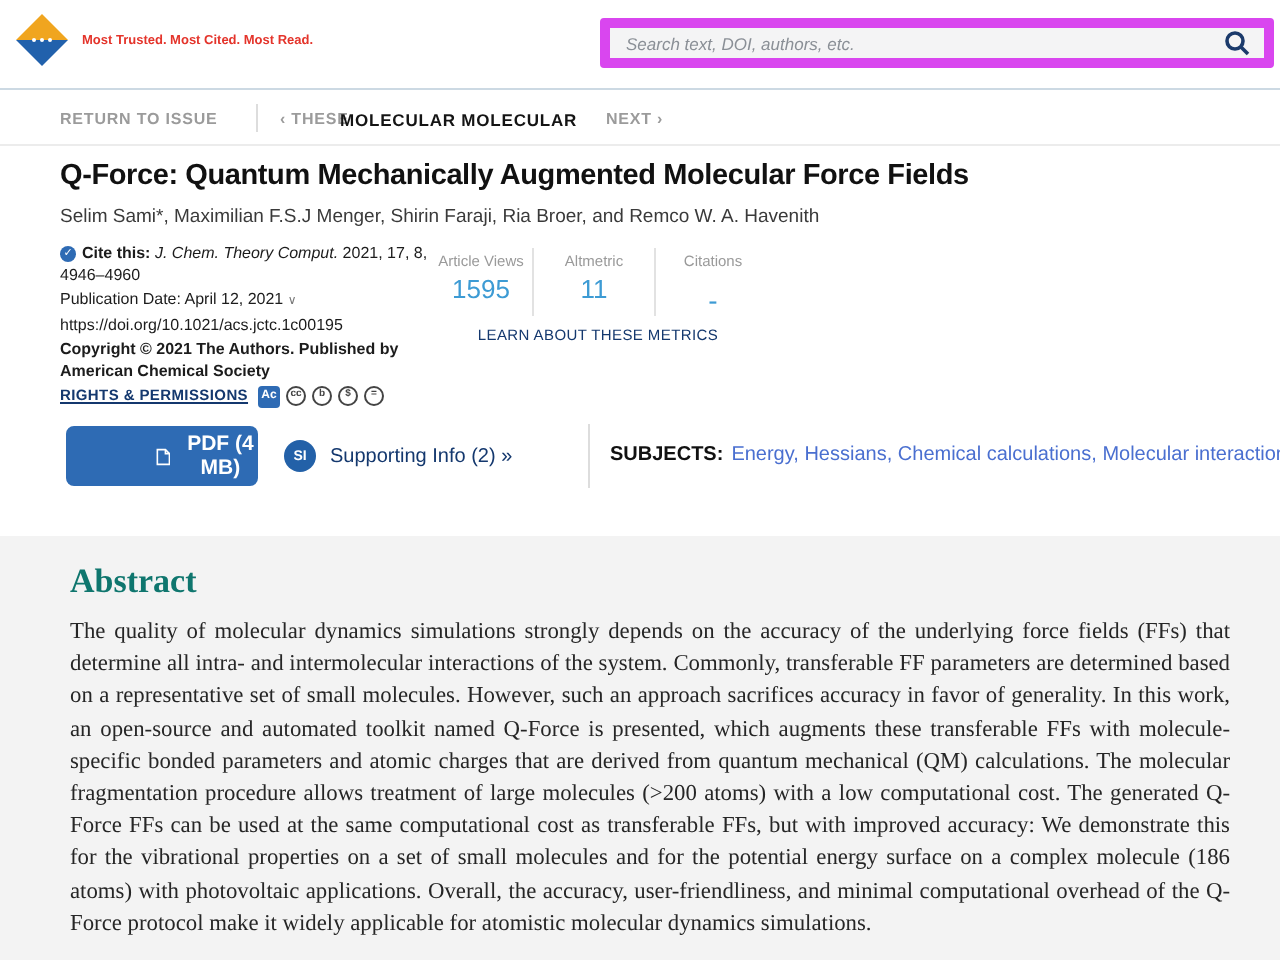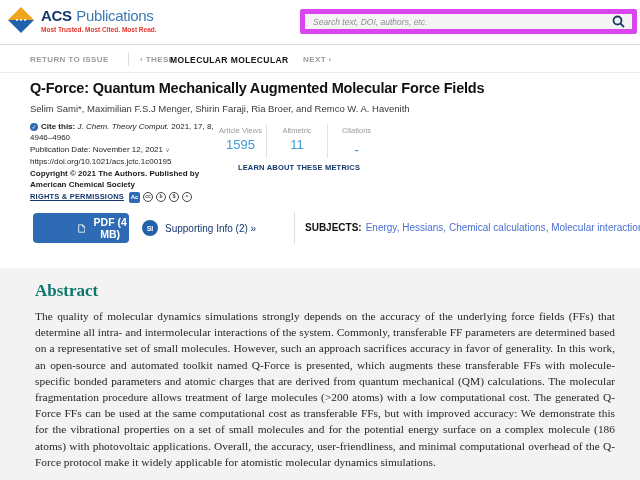--- a/index.html
+++ b/index.html
@@ -65,21 +65,21 @@
   
   .metrics { position:absolute; left:215px; top:124px; width:172px; }
   .metrics-cols { display:flex; }
   .metric-col { text-align:center; padding-top:2px; }
   .metric-col.c1 { width:51px; }
   .metric-col.c2 { width:61px; border-left:1px solid #e2e2e2; }
   .metric-col.c3 { width:58px; border-left:1px solid #e2e2e2; }
   .metric-label { font-size:7.5px; color:#9a9a9a; }
   .metric-value { font-size:13px; color:#3d9bd4; margin-top:2px; }
   .metric-value.dash { font-size:14px; padding-top:5px; }
-  .metrics-learn { margin-top:5px; font-size:7.5px; font-weight:bold; color:#14386e;
+  .metrics-learn { margin-top:5px; font-size:7.5px; font-weight:normal; color:#14386e;
     letter-spacing:0.2px; cursor:pointer; text-align:center; width:168px; }
 
   
   .pdf-btn { position:absolute; left:33px; top:213px; width:96px; height:30px;
     background:#2e6bb4; border:none; border-radius:4px; color:#fff; font-weight:bold;
     font-size:10.5px; display:flex; align-items:center; justify-content:center; gap:6px;
     cursor:pointer; font-family:"Liberation Sans", sans-serif;padding-left:45px; }
   .si-row { position:absolute; left:142px; top:220px; display:flex; align-items:center; cursor:pointer; }
   .si-circle { width:16px; height:16px; border-radius:50%; background:#2361a8; color:#fff;
     font-size:7px; font-weight:bold; display:flex; align-items:center; justify-content:center;
@@ -109,24 +109,20 @@
   <div class="header">
     <div class="logo-wrap">
       <svg class="logo-diamond" viewBox="0 0 26 26">
         <polygon points="13,0 26,13 0,13" fill="#f0a51f"></polygon>
         <polygon points="0,13 26,13 13,26" fill="#2161ac"></polygon>
         <circle cx="9" cy="13" r="1" fill="#fff"></circle>
           <circle cx="13" cy="13" r="1" fill="#fff"></circle>
           <circle cx="17" cy="13" r="1" fill="#fff"></circle>
       </svg>
       <div>
-        <div>
-          <span class="logo-text-acs">ACS</span>
-          <span class="logo-text-pub">Publications</span>
-        </div>
         <div class="logo-tagline">Most Trusted. Most Cited. Most Read.</div>
       </div>
     </div>
     <div class="search-bar">
       <input type="text" placeholder="Search text, DOI, authors, etc." style="">
       <button class="search-btn">
         <svg width="13" height="13" viewBox="0 0 13 13">
           <circle cx="5.5" cy="5.5" r="4" fill="none" stroke="#1b3a6b" stroke-width="1.8"></circle>
           <line x1="8.6" y1="8.6" x2="12" y2="12" stroke="#1b3a6b" stroke-width="1.8"></line>
         </svg>
@@ -146,21 +142,21 @@
   <div class="article-authors">Selim Sami*, Maximilian F.S.J Menger, Shirin Faraji, Ria Broer, and Remco W. A. Havenith</div>
 
   <div class="cite-block">
     <div>
       <span class="cite-icon">✓</span><span class="cite-label">Cite this:</span>
       <span class="cite-journal">J. Chem. Theory Comput.</span>
       <span>2021, 17, 8, 4946–4960</span>
     </div>
     <div>
       <span>Publication Date:</span>
-      <span>November 12, 2021</span>
+      <span>April 12, 2021</span>
       <span class="chev">∨</span>
     </div>
     <div class="doi-line">https://doi.org/10.1021/acs.jctc.1c00195</div>
     <div class="copyright-line">Copyright © 2021 The Authors. Published by American Chemical Society</div>
     <div class="rights-row">
       <span class="rights-link">RIGHTS &amp; PERMISSIONS</span>
       <span class="ac-badge">Ac</span>
       <span class="cc-circle">cc</span>
       <span class="cc-circle">b</span>
       <span class="cc-circle">$</span>

